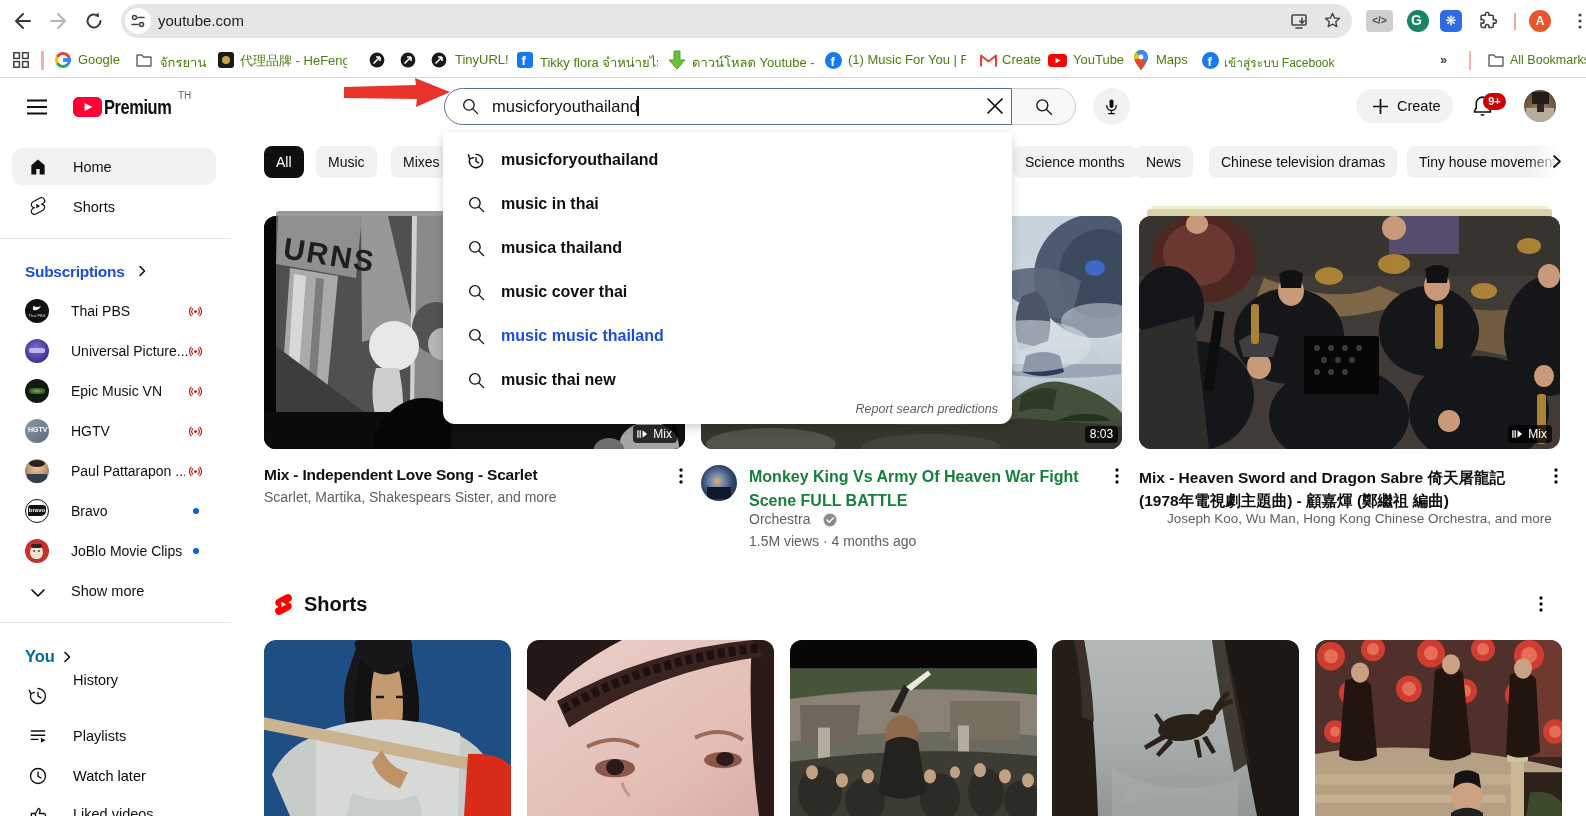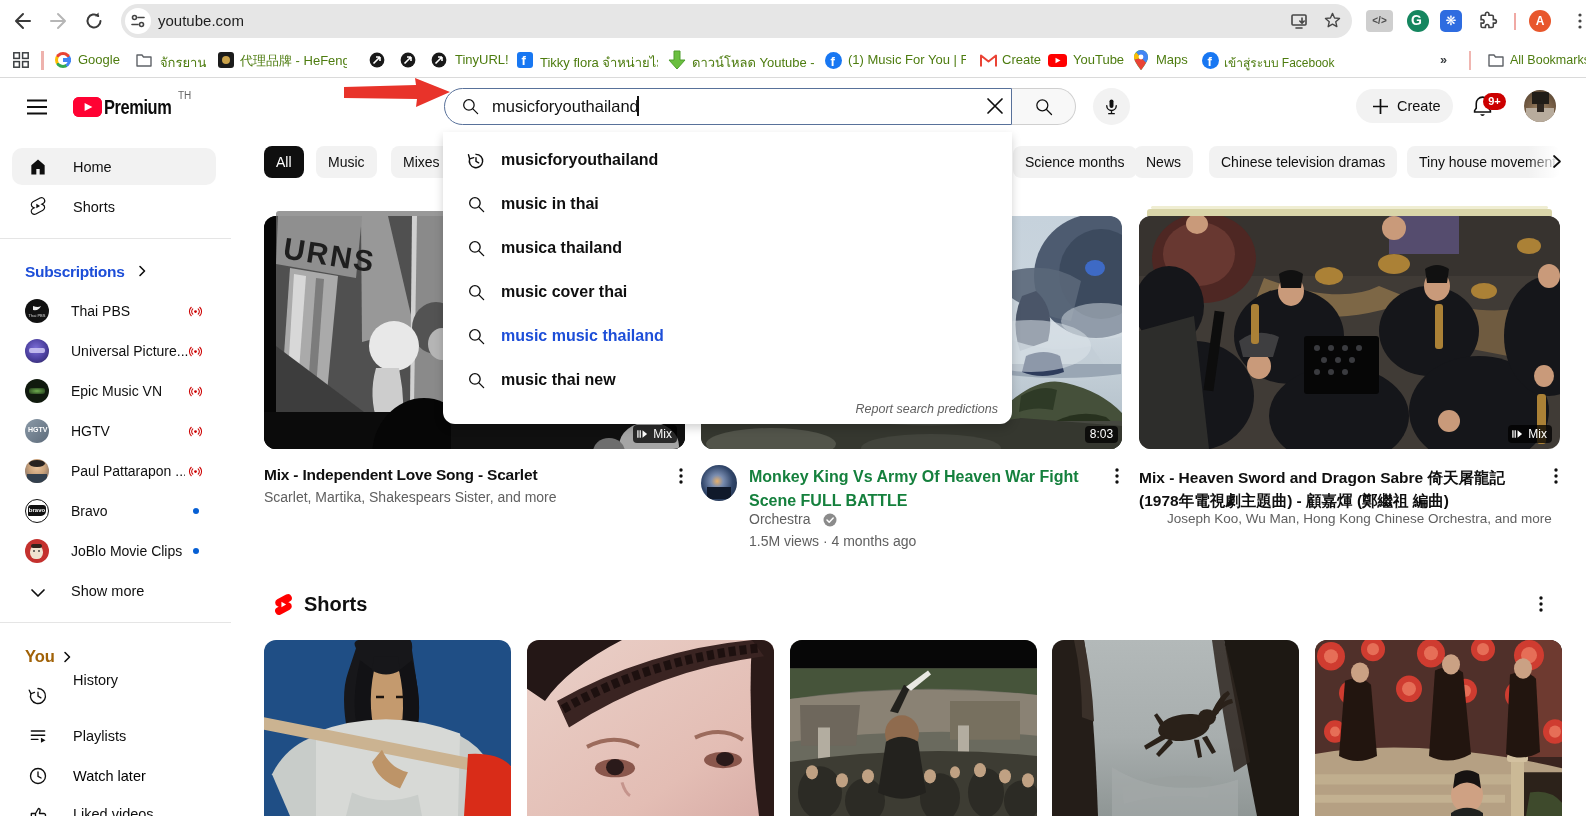--- a/index.html
+++ b/index.html
@@ -275,21 +275,21 @@
   <div class="abs" style="left:71px;top:543px;font-size:14px;color:#0f0f0f;">JoBlo Movie Clips</div>
   <div class="abs" style="left:193px;top:548px;width:6px;height:6px;border-radius:3px;background:#065fd4;"></div>
 
   <svg class="abs" style="left:28px;top:583px" width="20" height="20" viewBox="0 0 20 20">
     <path d="M4 7 L10 13 L16 7" stroke="#0f0f0f" stroke-width="1.7" fill="none" stroke-linecap="round" stroke-linejoin="round"></path>
   </svg>
   <div class="abs" style="left:71px;top:583px;font-size:14.5px;color:#0f0f0f;">Show more</div>
 
   <div class="abs" style="left:0;top:622px;width:231px;height:1px;background:#e5e5e5;"></div>
 
-  <div class="abs" style="left:25px;top:647px;font-size:16.5px;font-weight:bold;color:#a16207;">You</div>
+  <div class="abs" style="left:25px;top:647px;font-size:16.5px;font-weight:bold;color:#0369a1;">You</div>
   <svg class="abs" style="left:60px;top:650px" width="14" height="14" viewBox="0 0 14 14">
     <path d="M5 2.5 L9.5 7 L5 11.5" stroke="#0f0f0f" stroke-width="1.6" fill="none" stroke-linecap="round" stroke-linejoin="round"></path>
   </svg>
 
   <svg class="abs" style="left:28px;top:686px" width="20" height="20" viewBox="0 0 24 24">
     <path d="M12 3 a9 9 0 1 1 -8.5 6" stroke="#0f0f0f" stroke-width="1.6" fill="none" stroke-linecap="round"></path>
     <path d="M1.5 5 L3.5 9.3 L7.8 7.6" fill="none" stroke="#0f0f0f" stroke-width="1.6" stroke-linecap="round" stroke-linejoin="round"></path>
     <path d="M12 7.5 V12.2 L15.5 14.3" stroke="#0f0f0f" stroke-width="1.6" fill="none" stroke-linecap="round"></path>
   </svg>
   <div class="abs" style="left:73px;top:672px;font-size:14.5px;color:#0f0f0f;">History</div>

